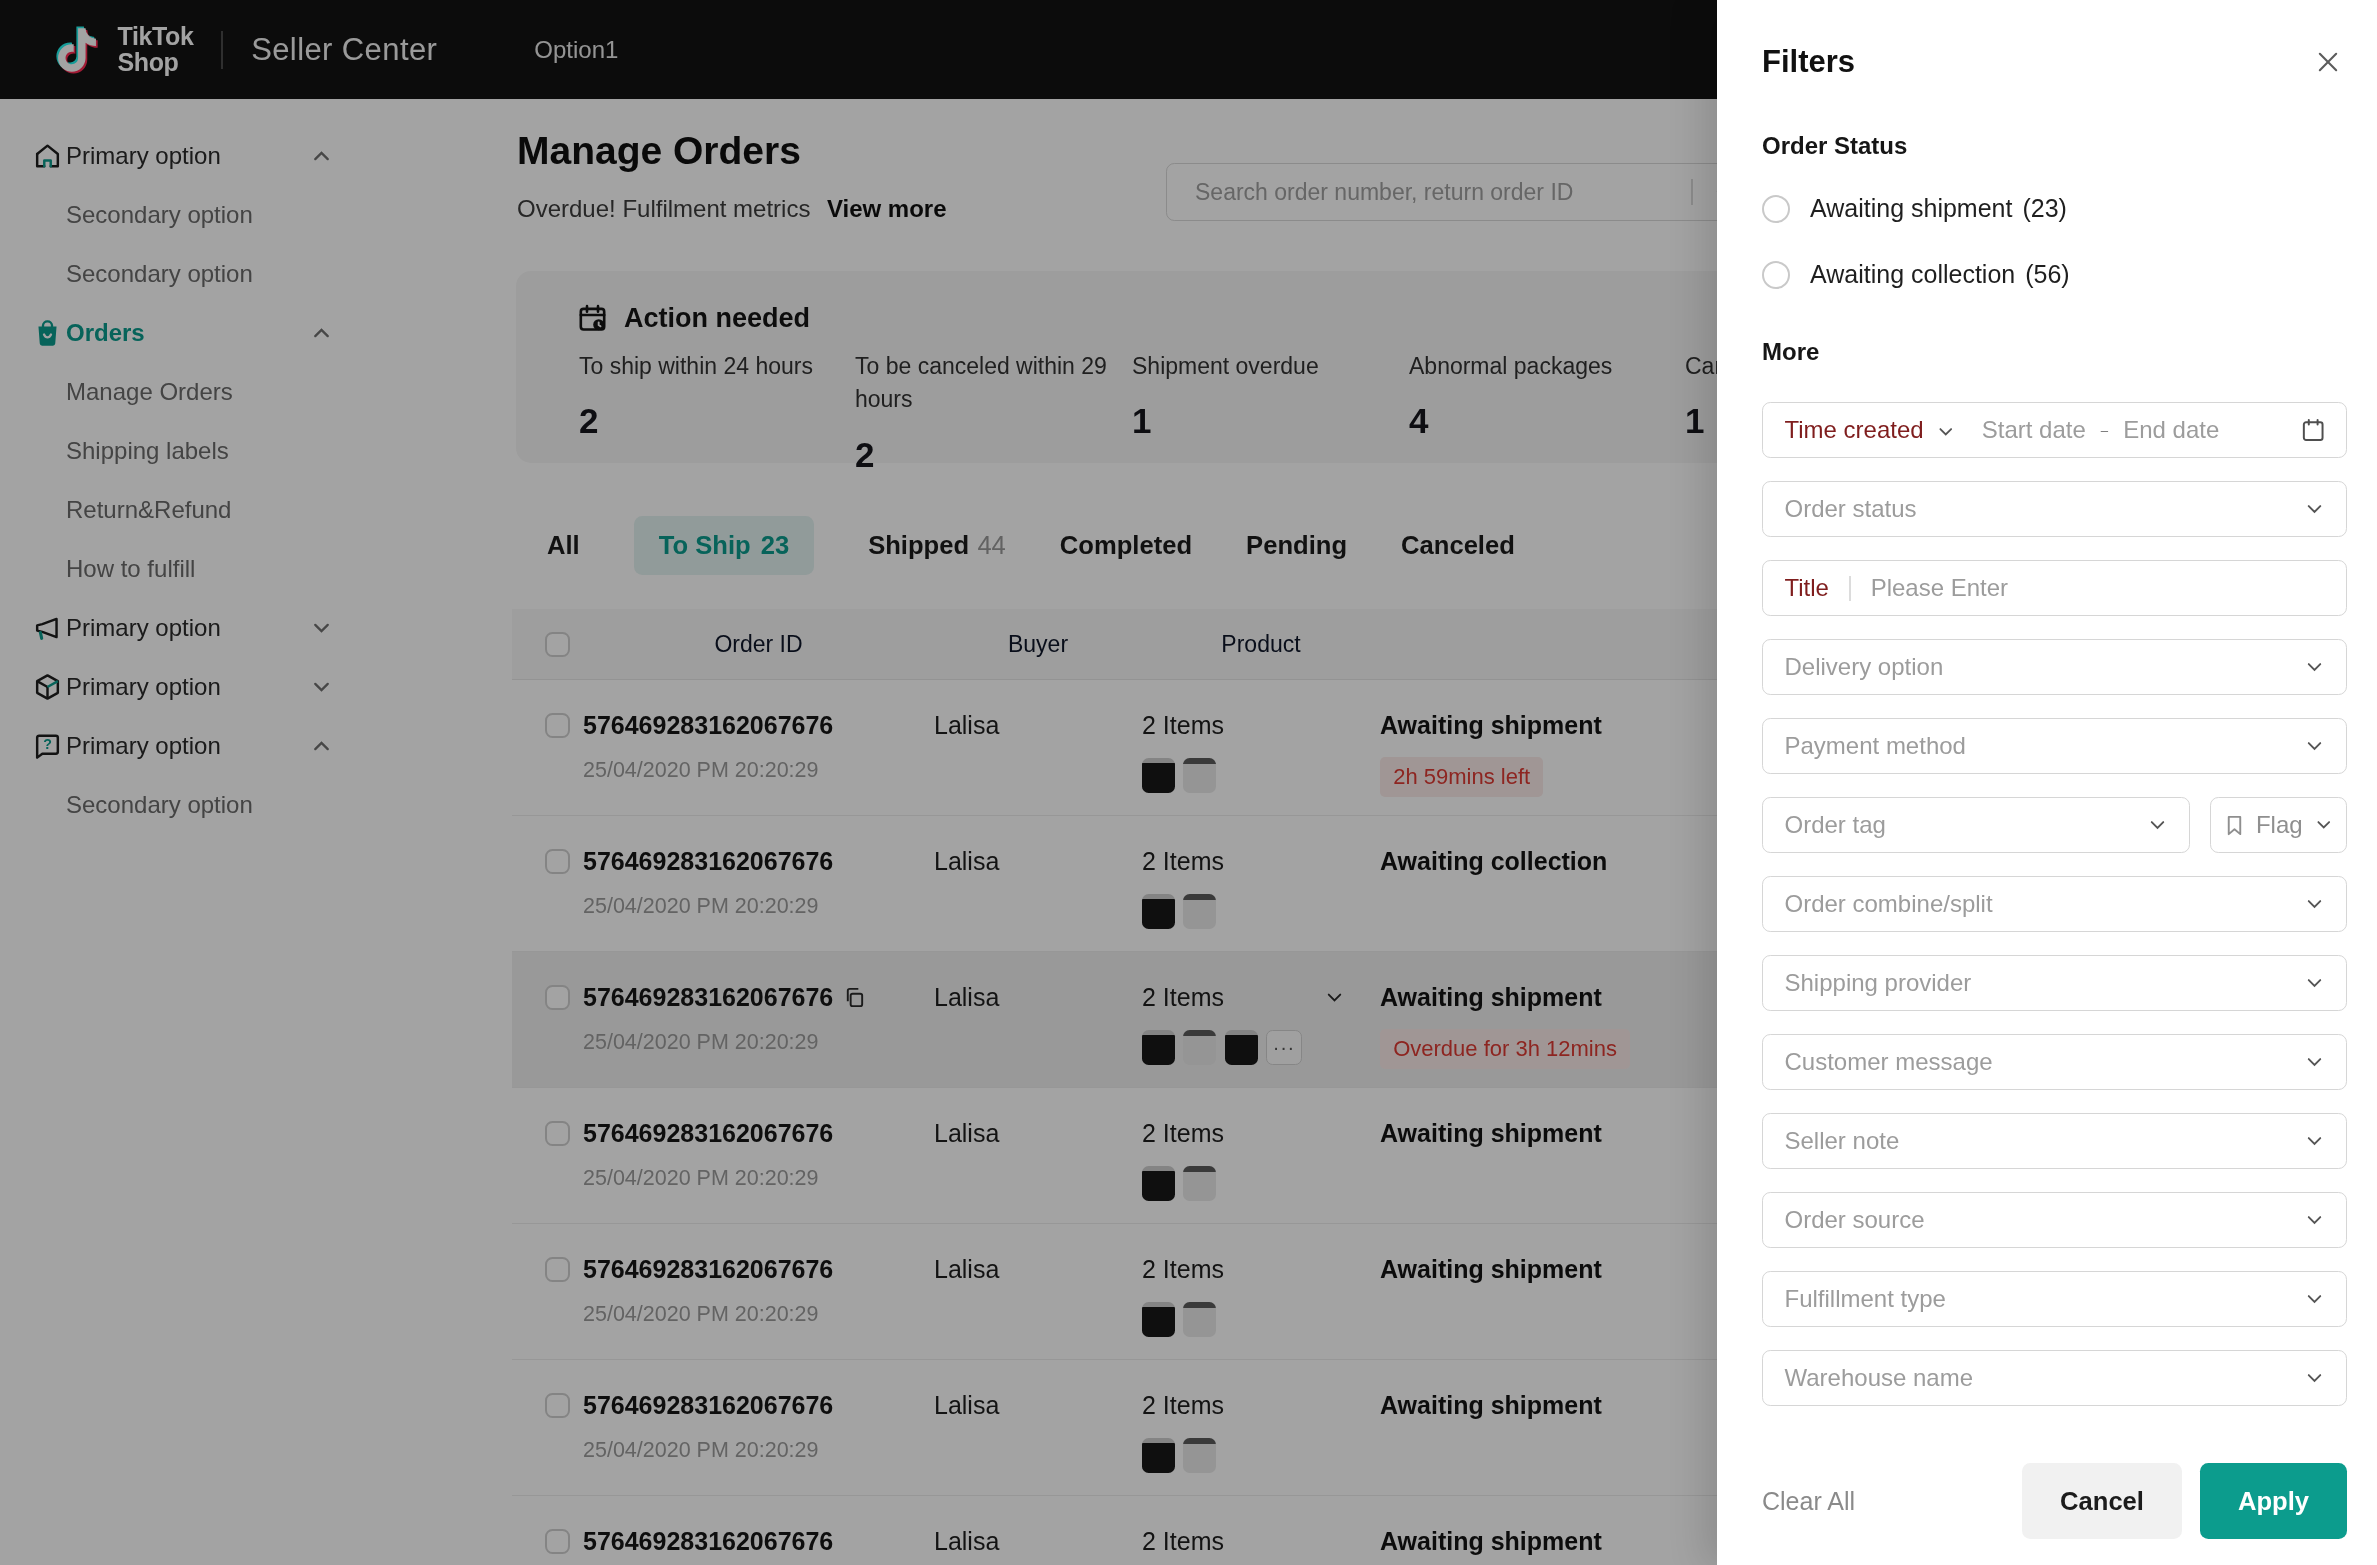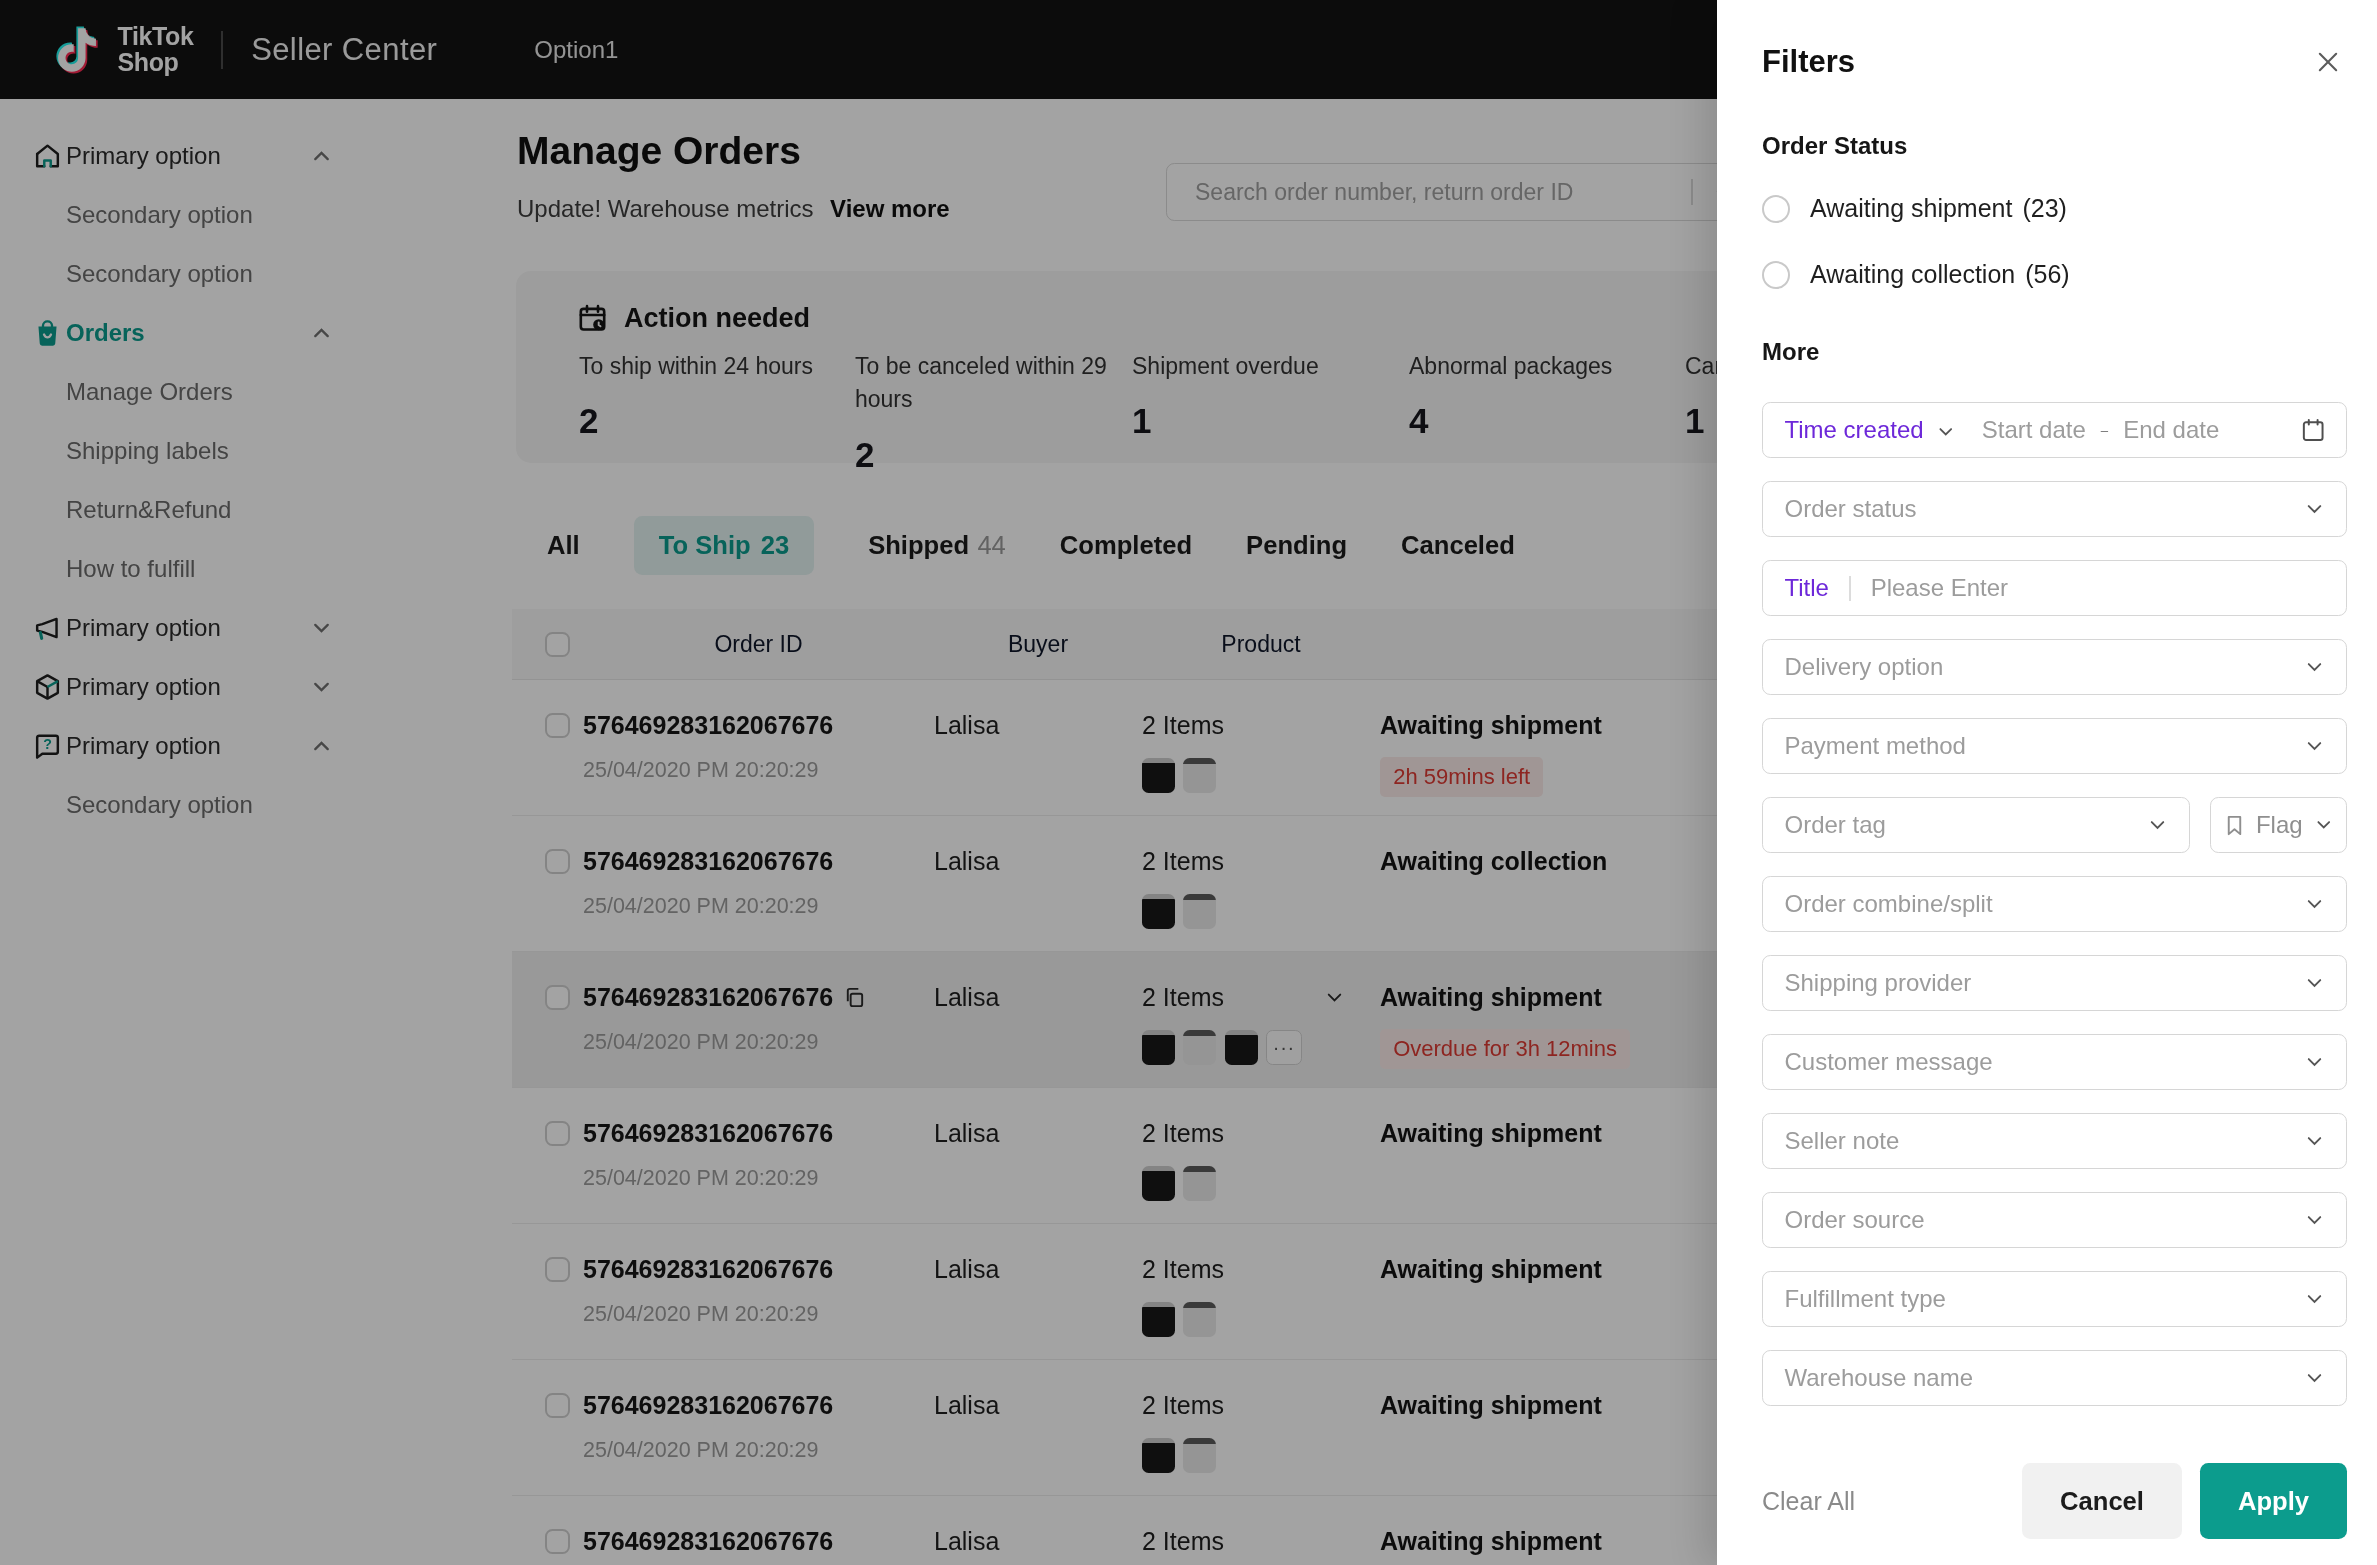--- a/index.html
+++ b/index.html
@@ -85,21 +85,21 @@
   .sec-os{ margin-top:51px; }
   .sec-more{ margin-top:46px; }
   .radio-row{ display:flex; align-items:center; margin-top:31px; height:35px; cursor:pointer; }
   .radio{ width:28px; height:28px; border:2.5px solid #c9c9c9; border-radius:50%; background:#fff; flex:0 0 auto; }
   .radio-label{ font-size:25px; color:#1f1f1f; margin-left:20px; }
   .radio-count{ font-size:25px; color:#1f1f1f; margin-left:10px; }
   .f-field{ height:56px; border:1.7px solid #d6d6d6; border-radius:8.3px; background:#fff; display:flex;
     align-items:center; padding:0 21.5px; margin-bottom:23px; cursor:pointer; position:relative; }
   .f-first{ margin-top:36px; }
   .f-ph{ font-size:24px; color:#9c9c9c; }
-  .f-dark{ font-size:24px; color:#6d28d9; }
+  .f-dark{ font-size:24px; color:#7f1d1d; }
   .f-caret{ position:absolute; right:20px; top:50%; transform:translateY(-50%); }
   .tc-caret{ margin:3.3px 0 0 11.6px; }
   .tc-start{ margin-left:25px; } .tc-dash{ margin:0 15px; color:#6f6f6f; } 
   .tc-cal{ position:absolute; right:20px; top:50%; transform:translateY(-50%); }
   .title-sep{ width:1.7px; height:25px; background:#dcdcdc; margin:0 20px; }
   .tag-row{ display:flex; gap:20px; margin-bottom:23px; }
   .tag-row .f-field{ flex:1; margin-bottom:0;text-align:center; }
   .flag-btn{ flex:0 0 137px; height:56px; border:1.7px solid #d6d6d6; border-radius:8.3px; display:flex;
     align-items:center; justify-content:center; gap:10px; cursor:pointer; }
   .flag-btn .f-ph{ color:#8f8f8f; }
@@ -227,21 +227,21 @@
       </span>
   </div>
   <div class="side-item secondary">
     <span class="s-label">Secondary option</span>
   </div>
 </nav>
 
 <main class="main">
   <h1 class="page-title">Manage Orders</h1>
   <div class="subtitle-row">
-    <span class="subtitle">Update! Warehouse metrics</span>
+    <span class="subtitle">Overdue! Fulfilment metrics</span>
     <span class="view-more">View more</span>
   </div>
   <div class="search-box">
     <span class="ph">Search order number, return order ID</span>
     <span class="search-div"></span>
     <span class="search-glyph">
       <svg width="31" height="31" viewBox="0 0 24 24" fill="none" stroke="#2c2c2c" stroke-width="2">
           <circle cx="11" cy="11" r="7"></circle>
           <path d="M16.5 16.5 21 21"></path>
         </svg>

